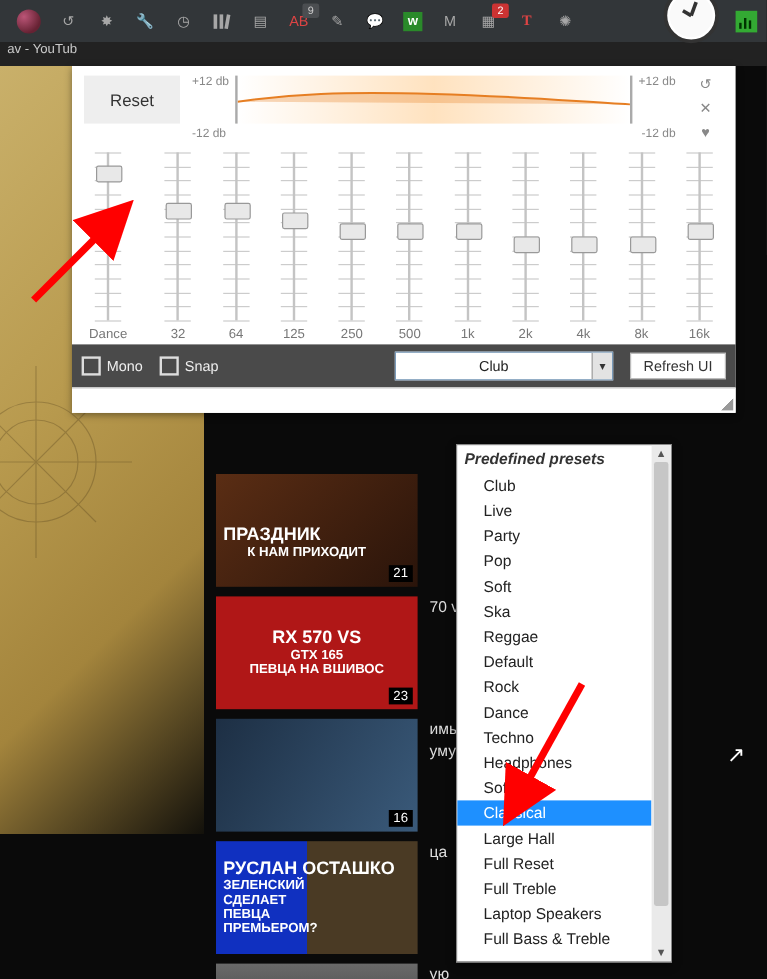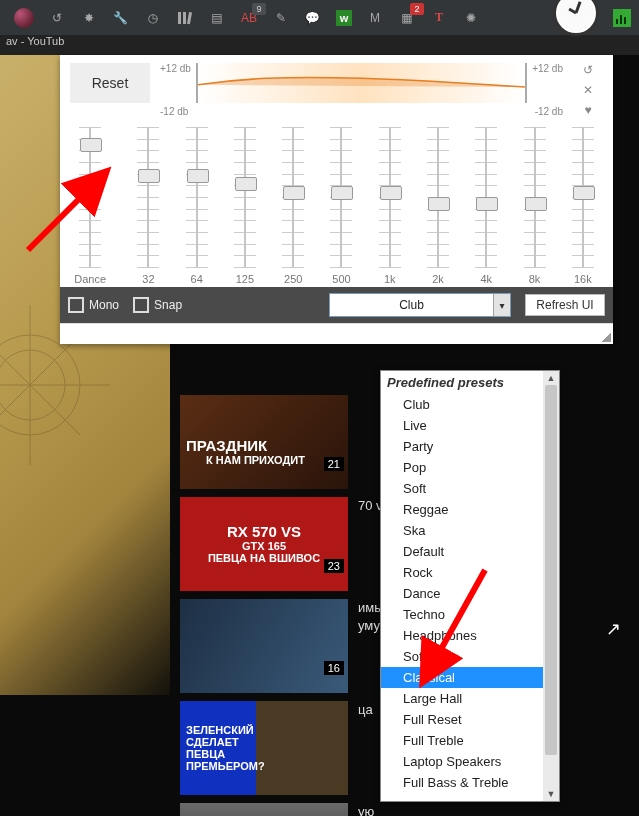--- a/index.html
+++ b/index.html
@@ -56,21 +56,21 @@
   .dd-item{padding:3px 6px 3px 22px;font-size:13px;color:#222;cursor:pointer;white-space:nowrap}
   .dd-item.sel{background:#1e90ff;color:#fff}
   .dd-scroll{width:16px;background:#eaeaea;position:relative}
   .dd-scroll .bar{position:absolute;left:2px;right:2px;top:14px;height:370px;background:#c6c6c6;border-radius:2px}
   .dd-scroll .arr{position:absolute;left:0;right:0;height:14px;display:flex;align-items:center;justify-content:center;color:#555;font-size:9px}
   .dd-scroll .up{top:0}.dd-scroll .dn{bottom:0}
   
   .vids{position:absolute;left:180px;top:395px;width:430px}
   .vrow{display:flex;gap:10px;margin-bottom:8px;height:94px}
   .thumb-img{width:168px;height:94px;background:#333;position:relative;color:#fff;font-weight:bold;display:flex;flex-direction:column;justify-content:center;align-items:flex-start;padding:6px;box-sizing:border-box;overflow:hidden}
-  .dur{position:absolute;right:4px;bottom:18px;background:#000;color:#fff;font-size:11px;padding:1px 4px;font-weight:normal}
+  .dur{position:absolute;right:4px;bottom:4px;background:#000;color:#fff;font-size:11px;padding:1px 4px;font-weight:normal}
   .vmeta{flex:1;color:#ddd;font-size:13px;line-height:1.35}
   
   .arrow{position:absolute;z-index:30}
   .arrow svg{display:block}
   .cursor{position:absolute;right:18px;top:618px;color:#fff;font-size:18px;z-index:40;transform:scaleX(-1)}
 </style>
 </head>
 <body>
 
 <div class="topbar">
@@ -405,22 +405,22 @@
 </div>
 
 <div class="dropdown">
   <div class="dd-list" id="ddlist">
     <div class="dd-head">Predefined presets</div>
   <div class="dd-item">Club</div>
       <div class="dd-item">Live</div>
       <div class="dd-item">Party</div>
       <div class="dd-item">Pop</div>
       <div class="dd-item">Soft</div>
+      <div class="dd-item">Ska</div>
       <div class="dd-item">Reggae</div>
-      <div class="dd-item">Ska</div>
       <div class="dd-item">Default</div>
       <div class="dd-item">Rock</div>
       <div class="dd-item">Dance</div>
       <div class="dd-item">Techno</div>
       <div class="dd-item">Headphones</div>
       <div class="dd-item">Soft rock</div>
       <div class="dd-item sel">Classical</div>
       <div class="dd-item">Large Hall</div>
       <div class="dd-item">Full Reset</div>
       <div class="dd-item">Full Treble</div>
@@ -459,20 +459,21 @@
         <div style="font-size: 15px; line-height: 1.1;"></div>
         <div class="dur">16</div>
       </div>
       <div class="vmeta">
         <div style="white-space: pre;">имых
 уму с…</div>
       </div>
     </div>
     <div class="vrow">
       <div class="thumb-img" style="background: linear-gradient(90deg, rgb(16, 48, 192) 45%, rgb(74, 58, 36) 45%);">
+        <div style="font-size: 15px; line-height: 1.1;">РУСЛАН ОСТАШКО</div>
         <div style="font-size: 11px; line-height: 1.1;">ЗЕЛЕНСКИЙ</div>
         <div style="font-size: 11px; line-height: 1.1;">СДЕЛАЕТ</div>
         <div style="font-size: 11px; line-height: 1.1;">ПЕВЦА</div>
         <div style="font-size: 11px; line-height: 1.1;">ПРЕМЬЕРОМ?</div>
       </div>
       <div class="vmeta">
         <div style="white-space: pre;">ца</div>
       </div>
     </div>
     <div class="vrow">

